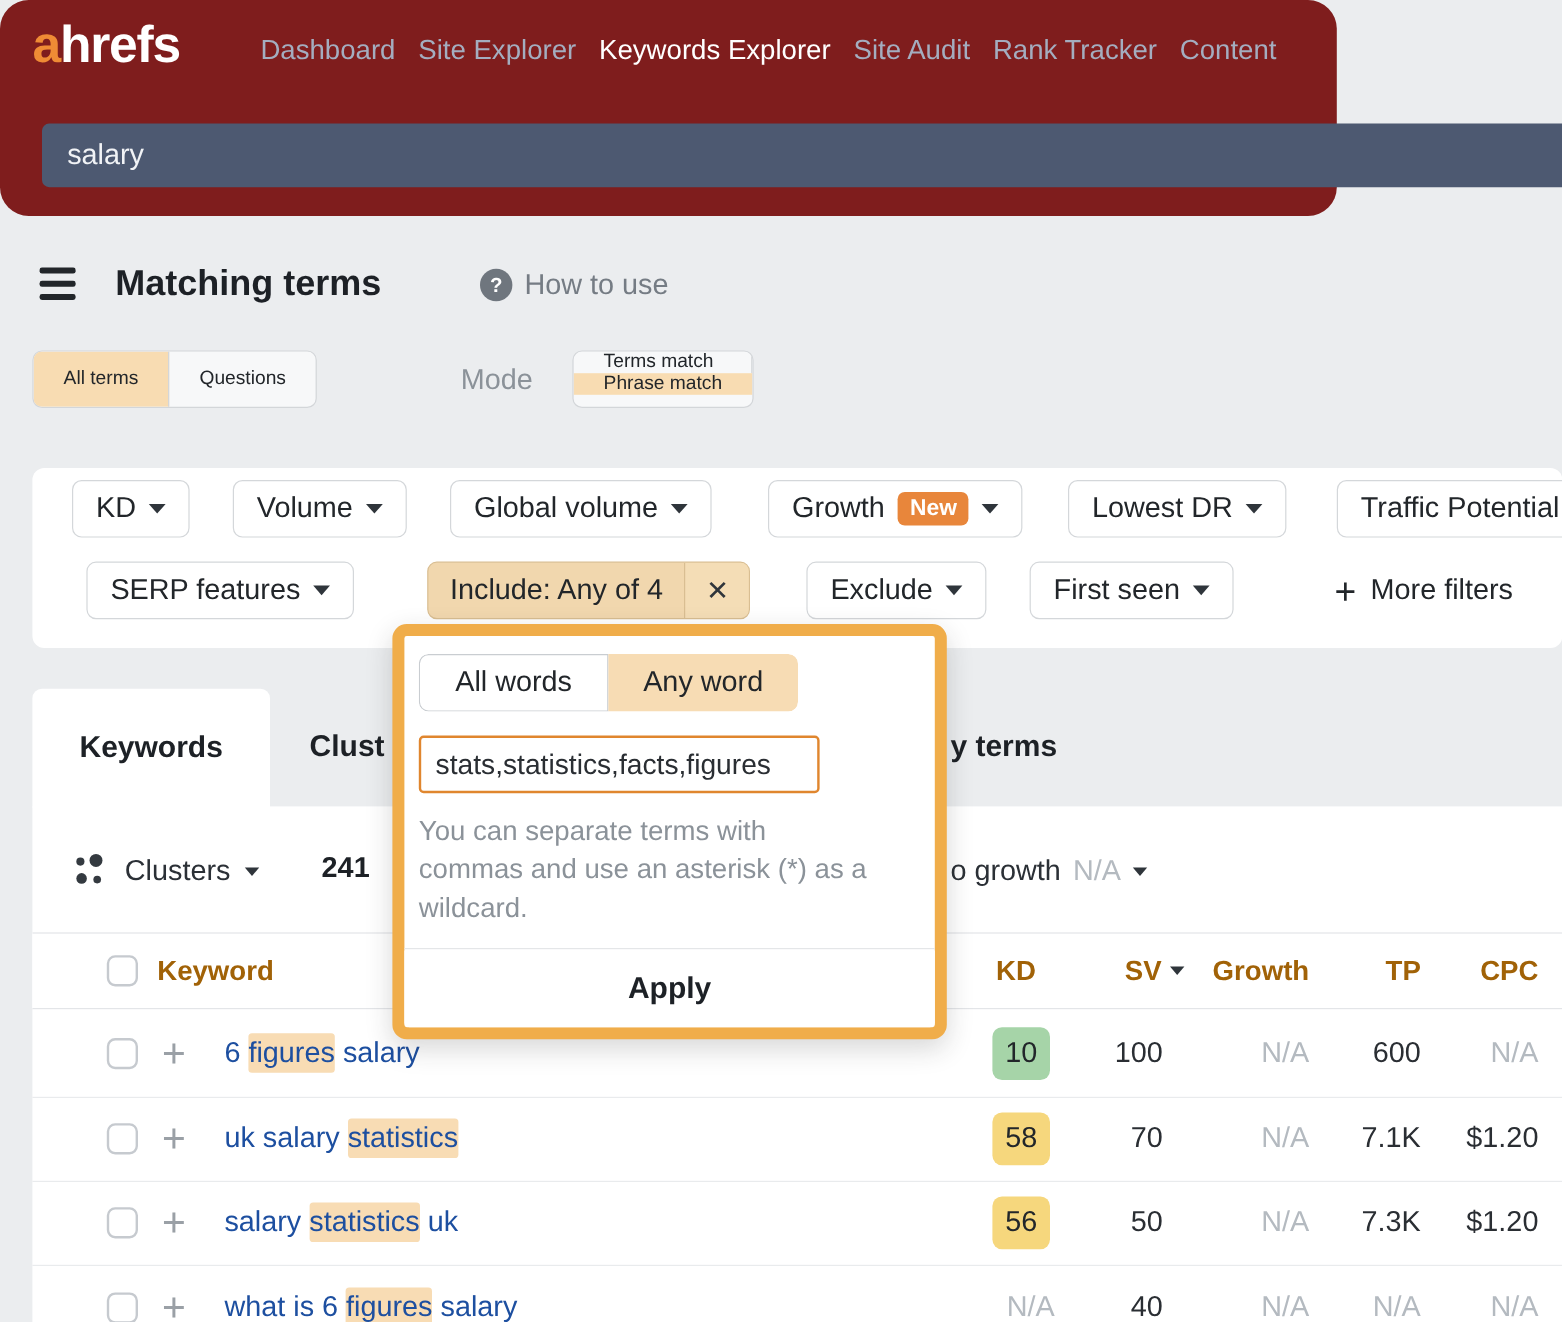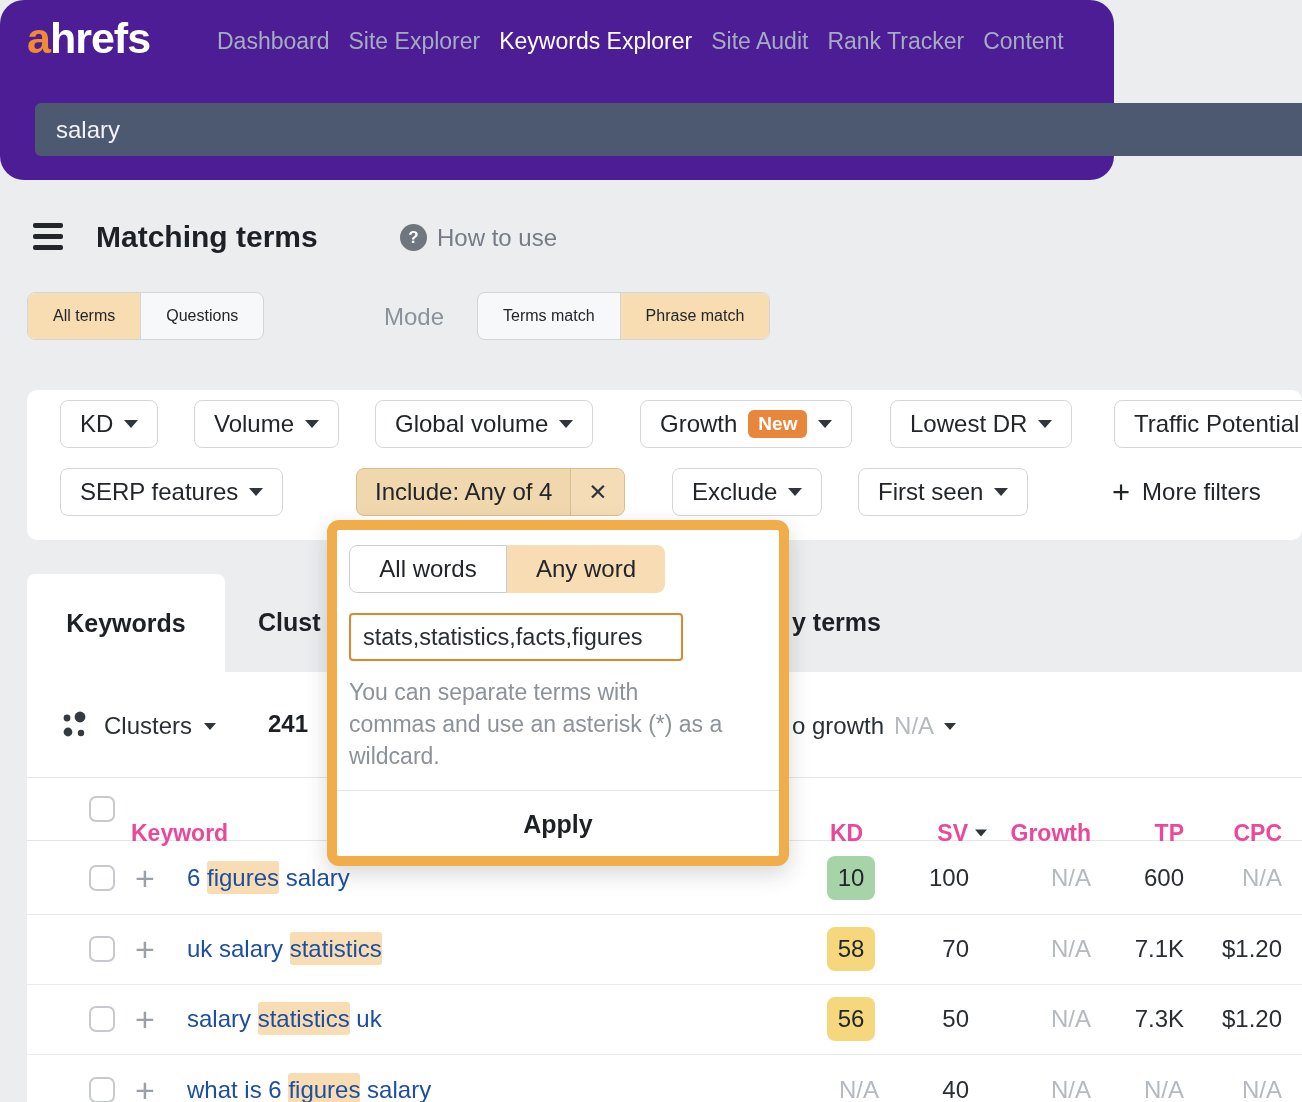--- a/index.html
+++ b/index.html
@@ -1,42 +1,42 @@
 <!DOCTYPE html>
 <html><head>
 <meta charset="utf-8">
 <style>
   * { margin:0; padding:0; box-sizing:border-box; }
   html,body { width:1302px; height:1102px; }
   body { font-family:"Liberation Sans","DejaVu Sans",sans-serif; background:#ebedef; overflow:hidden; }
   #app { position:relative; width:1302px; height:1102px; }
 
   
-  .topnav { position:absolute; left:0; top:0; width:1114px; height:180px; background:#4c1d95;border-radius:24px; }
+  .topnav { position:absolute; left:0; top:0; width:1114px; height:180px; background:#7f1d1d;border-radius:24px; }
   .logo { position:absolute; left:27px; top:14px; font-size:43px; font-weight:800; color:#fff; letter-spacing:-1px; }
   .logo .logo-a { color:#ef8b35; }
   .nav-items { position:absolute; left:217px; top:28px; display:flex; gap:19px; white-space:nowrap; }
   .nav-item { font-size:23px; color:#a4adbf; cursor:pointer; }
   .nav-item.active { color:#ffffff; font-weight:500; }
   .search-input { position:absolute; left:35px; top:103px; width:1280px; height:53px; background:#4d5971; border:none; border-radius:6px; color:#f1f3f6; font-size:24px; padding-left:21px; font-family:inherit; outline:none; }
 
   
   .hamburger { position:absolute; left:33px; top:223px; width:30px; height:27px; cursor:pointer; }
   .hamburger span { display:block; height:4.5px; background:#22262a; border-radius:2px; margin-bottom:6.5px; }
   .page-title { position:absolute; left:96px; top:220px; font-size:30px; font-weight:700; color:#1d2126; }
   .help-circle { position:absolute; left:400px; top:224px; width:27px; height:27px; border-radius:50%; background:#6f767e; color:#fff; font-size:17px; font-weight:700; text-align:center; line-height:27px; }
   .help-label { position:absolute; left:437px; top:224px; font-size:24px; color:#757c84; cursor:pointer; }
 
   
   .seg { position:absolute; top:292px; height:48px; display:flex; border:1.5px solid #d3d6d9; border-radius:8px; overflow:hidden; background:#f7f8f9; }
   .seg-item { font-size:16px; color:#22262a; padding:0 25px; display:flex; align-items:center; cursor:pointer; border-right:1.5px solid #d3d6d9; }
   .seg-item:last-child { border-right:none; }
   .seg-item.sel { background:#f8dcb2; }
   #seg-scope { left:27px; }
-  #seg-mode { left:477px; }
+  #seg-mode { left:477px;flex-direction:column; }
   .mode-label { position:absolute; left:384px; top:303px; font-size:24px; color:#8b9299; }
 
   
   .filters-card { position:absolute; left:27px; top:390px; width:1275px; height:150px; background:#fff; border-radius:10px; }
   .fbtn { position:absolute; height:48px; display:flex; align-items:center; gap:11px; padding:0 19px; background:#fff; border:1.5px solid #d4d7da; border-radius:8px; font-size:24px; color:#22262a; cursor:pointer; white-space:nowrap; }
   .caret { width:0; height:0; border-left:7px solid transparent; border-right:7px solid transparent; border-top:8px solid #2f353b; display:inline-block; }
   .caret.sm { border-left-width:6px; border-right-width:6px; border-top-width:7px; }
   .new-badge { background:#e8863b; color:#fff; font-size:19px; font-weight:600; border-radius:6px; padding:3px 10px; } 
   .chip { position:absolute; left:329px; top:78px; height:48px; display:flex; align-items:stretch; background:#f1d7ae; border:1.5px solid #d9be92; border-radius:8px; overflow:hidden; }
   .chip-text { display:flex; align-items:center; padding:0 18px; font-size:24px; color:#22262a; cursor:pointer; }
@@ -55,21 +55,21 @@
 
   
   .cluster-icon { position:absolute; left:60px; top:709px; cursor:pointer; }
   .clusters-lbl { position:absolute; left:104px; top:712px; font-size:24px; color:#2b3036; cursor:pointer; display:flex; align-items:center; gap:12px; }
   .kw-count { position:absolute; left:268px; top:710px; font-size:24px; font-weight:700; color:#1d2126; }
   .growth-frag { position:absolute; left:792px; top:712px; font-size:24px; color:#2b3036; display:flex; align-items:center; gap:10px; cursor:pointer; }
   .growth-frag .na { color:#b4bac0; }
 
   
   .thead { position:absolute; left:27px; top:777px; width:1275px; height:64px; border-top:1.5px solid #e3e5e8; border-bottom:1.5px solid #e3e5e8; background:#fff; }
-  .th { position:absolute; top:50%; transform:translateY(-50%); font-size:23px; font-weight:700; color:#ec4899; white-space:nowrap; cursor:pointer;margin-top:24px; }
+  .th { position:absolute; top:50%; transform:translateY(-50%); font-size:23px; font-weight:700; color:#a16207; white-space:nowrap; cursor:pointer; }
   .h-keyword { left:104px; }
   .h-kd { left:803px; }
   .h-sv { left:848px; width:112px; display:flex; align-items:center; justify-content:flex-end; gap:7px; }
   .h-growth { left:952px; width:112px; text-align:right; }
   .h-tp { left:1050px; width:107px; text-align:right; }
   .h-cpc { left:1148px; width:107px; text-align:right; }
   .cb { position:absolute; width:26px; height:26px; border:2px solid #c6cacf; border-radius:7px; background:#fff; cursor:pointer; }
   .thead .cb { left:62px; top:50%; transform:translateY(-50%); }
 
   .tbody { position:absolute; left:27px; top:842.5px; width:1275px; }
@@ -158,21 +158,21 @@
         <span class="caret"></span>
       </div>
     <div class="fbtn" style="left:863px; top:10px;">
         <span>Lowest DR</span>
         <span class="caret"></span>
       </div>
     <div class="fbtn" style="left:1087px; top:10px;">
         <span>Traffic Potential</span>
       </div>
 
-    <div class="fbtn" style="left:33px; top:78px;">
+    <div class="fbtn" style="left:45px; top:78px;">
         <span>SERP features</span>
         <span class="caret"></span>
       </div>
     <div class="chip">
       <div class="chip-text">Include: Any of 4</div>
       <div class="chip-x">✕</div>
     </div>
     <div class="fbtn" style="left:645px; top:78px;">
         <span>Exclude</span>
         <span class="caret"></span>

